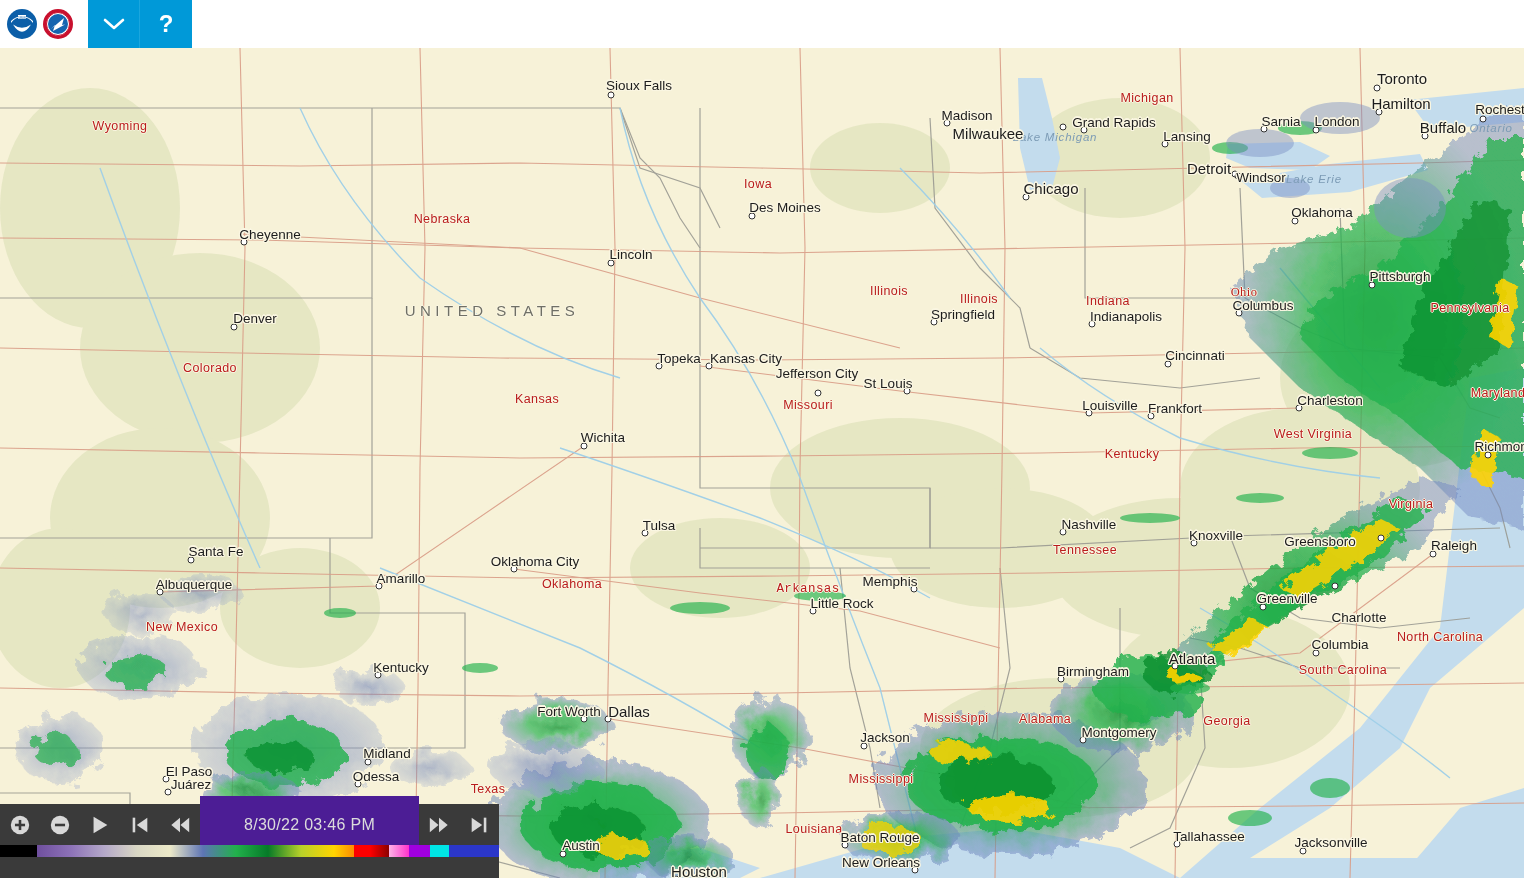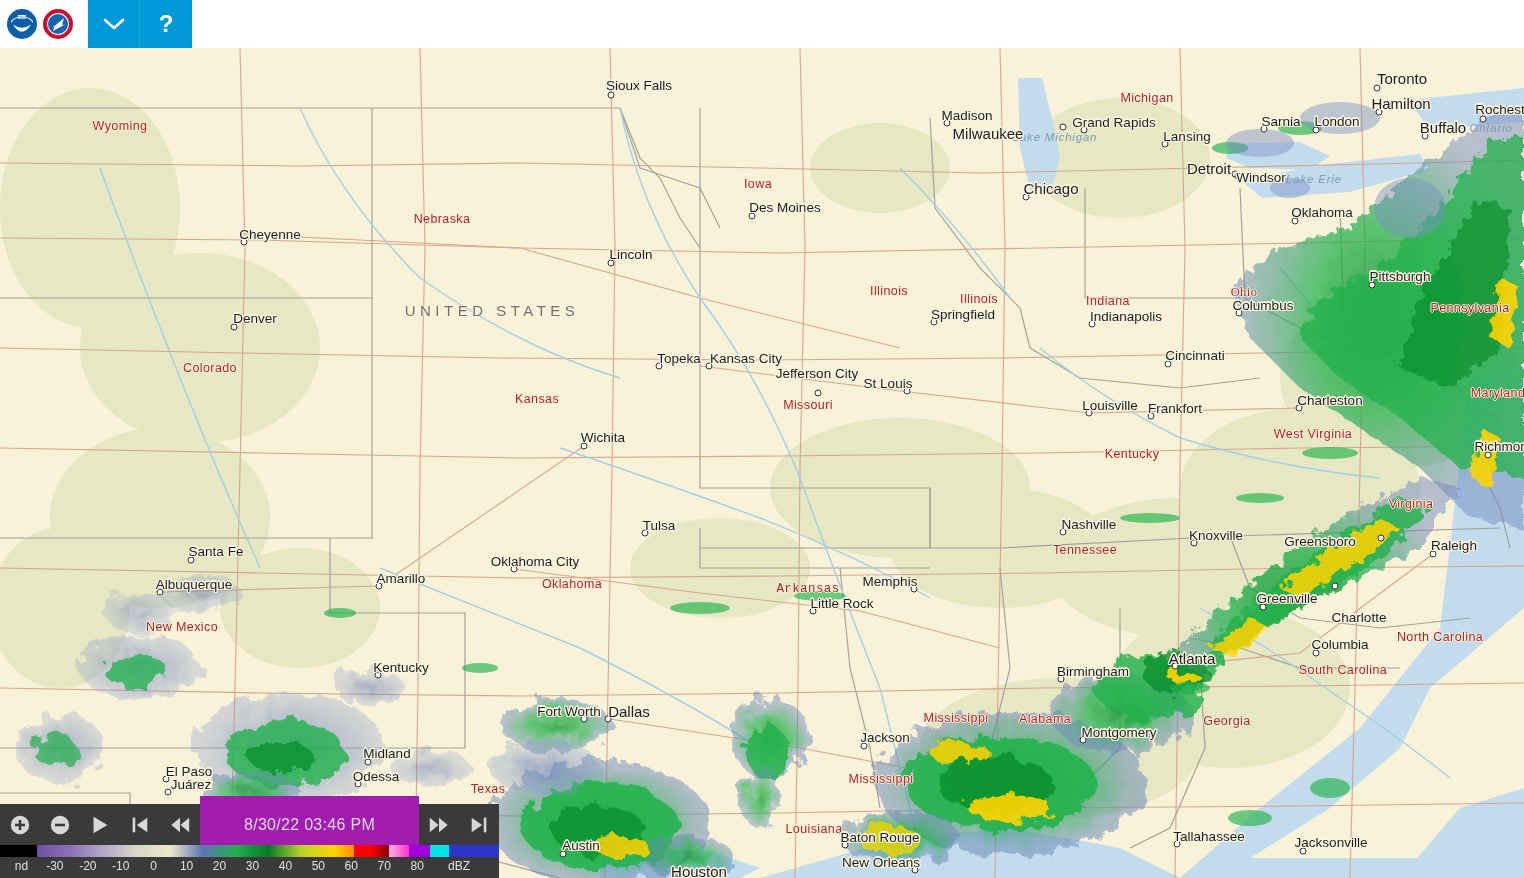--- a/index.html
+++ b/index.html
@@ -89,21 +89,21 @@
   .pbtn {
     width: 40px; height: 41px;
     display: flex; align-items: center; justify-content: center;
     cursor: pointer; background: transparent; border: none;
   }
   .pbtn svg { display: block; }
   .scrub {
     position: relative;
     flex: 1 1 auto;
     height: 58px;
-    background: #a21caf;
+    background: #4c1d95;
     display: flex; align-items: center; justify-content: center;
     cursor: pointer;
     overflow: hidden;
   }
   .scrub-fill {
     position: absolute; left: 0; top: 0; bottom: 0;
     width: 0%;
     background: #3f3f3f;
   }
   .scrub-time {
@@ -639,31 +639,15 @@
           <div class="legend-seg" style="left: 53.8%; width: 6.6%; background: linear-gradient(to right, rgb(6, 122, 40), rgb(184, 209, 42));"></div>
           <div class="legend-seg" style="left: 60.4%; width: 6.6%; background: linear-gradient(to right, rgb(184, 209, 42), rgb(255, 212, 0));"></div>
           <div class="legend-seg" style="left: 67%; width: 4%; background: linear-gradient(to right, rgb(255, 212, 0), rgb(255, 140, 0));"></div>
           <div class="legend-seg" style="left: 71%; width: 3.2%; background: linear-gradient(to right, rgb(255, 0, 0), rgb(255, 0, 0));"></div>
           <div class="legend-seg" style="left: 74.2%; width: 3.8%; background: linear-gradient(to right, rgb(255, 0, 0), rgb(139, 0, 0));"></div>
           <div class="legend-seg" style="left: 78%; width: 4%; background: linear-gradient(to right, rgb(255, 179, 230), rgb(255, 51, 204));"></div>
           <div class="legend-seg" style="left: 82%; width: 4.2%; background: linear-gradient(to right, rgb(160, 0, 224), rgb(160, 0, 224));"></div>
           <div class="legend-seg" style="left: 86.2%; width: 3.8%; background: linear-gradient(to right, rgb(0, 229, 229), rgb(0, 229, 229));"></div>
           <div class="legend-seg" style="left: 90%; width: 10%; background: linear-gradient(to right, rgb(43, 54, 200), rgb(43, 54, 200));"></div>
         </div>
-      <div class="legend-ticks" id="legend-ticks">
-          <div class="legend-tick" style="left: 4.3%;">nd</div>
-          <div class="legend-tick" style="left: 11%;">-30</div>
-          <div class="legend-tick" style="left: 17.6%;">-20</div>
-          <div class="legend-tick" style="left: 24.2%;">-10</div>
-          <div class="legend-tick" style="left: 30.8%;">0</div>
-          <div class="legend-tick" style="left: 37.4%;">10</div>
-          <div class="legend-tick" style="left: 44%;">20</div>
-          <div class="legend-tick" style="left: 50.6%;">30</div>
-          <div class="legend-tick" style="left: 57.2%;">40</div>
-          <div class="legend-tick" style="left: 63.8%;">50</div>
-          <div class="legend-tick" style="left: 70.4%;">60</div>
-          <div class="legend-tick" style="left: 77%;">70</div>
-          <div class="legend-tick" style="left: 83.6%;">80</div>
-          <div class="legend-tick" style="left: 92%;">dBZ</div>
-        </div>
     </div>
   </div>
 </div>
 
 </body></html>

